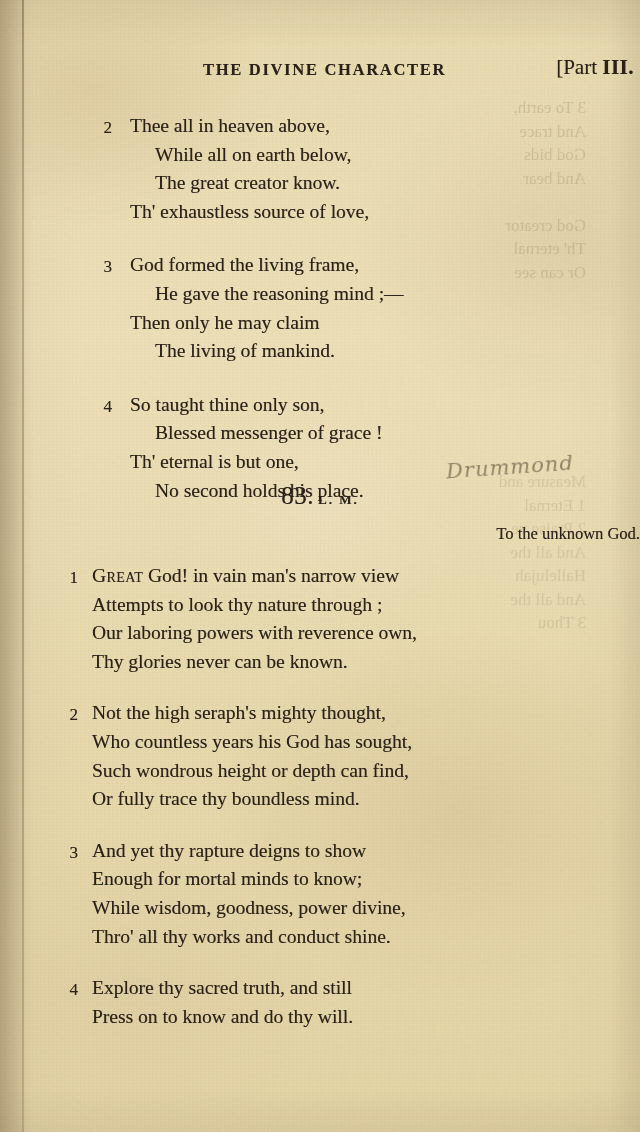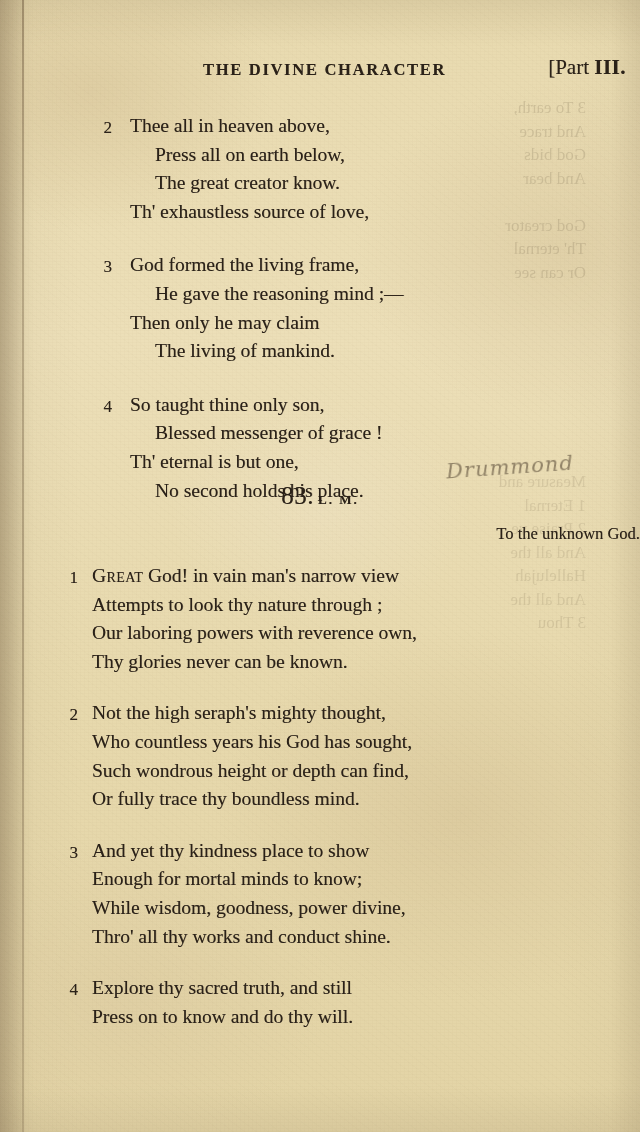--- a/index.html
+++ b/index.html
@@ -116,21 +116,21 @@
     top: 0;
     font-size: 16.5px;
     font-weight: bold;
     letter-spacing: 1.7px;
     font-variant: small-caps;
     text-transform: uppercase;
     white-space: nowrap;
   }
   .rh-part {
     position: absolute;
-    right: 14px;
+    right: 6px;
     top: -5px;
     font-size: 21px;
     white-space: nowrap;
   }
   .rh-part .rom { font-weight: bold; letter-spacing: 0.5px; }
 
   
   .hymn { position: absolute; }
 
   .stanza { position: relative; }
@@ -226,21 +226,21 @@
   <div class="running-head">
     <div class="rh-title">THE DIVINE CHARACTER</div>
     <div class="rh-part">
       <span>[Part </span><span class="rom">III.</span>
     </div>
   </div>
 
   <div class="hymn" id="hymn-82">
       <div class="stanza">
         <div class="line"><span class="vnum">2</span><span>Thee all in heaven above,</span></div>
-        <div class="line indent"><span>Press all on earth below,</span></div>
+        <div class="line indent"><span>While all on earth below,</span></div>
         <div class="line indent"><span>The great creator know.</span></div>
         <div class="line"><span>Th' exhaustless source of love,</span></div>
       </div>
       <div class="stanza">
         <div class="line"><span class="vnum">3</span><span>God formed the living frame,</span></div>
         <div class="line indent"><span>He gave the reasoning mind ;—</span></div>
         <div class="line"><span>Then only he may claim</span></div>
         <div class="line indent"><span>The living of mankind.</span></div>
       </div>
       <div class="stanza">
@@ -263,21 +263,21 @@
         <div class="line"><span>Our laboring powers with reverence own,</span></div>
         <div class="line"><span>Thy glories never can be known.</span></div>
       </div>
       <div class="stanza">
         <div class="line"><span class="vnum">2</span><span>Not the high seraph's mighty thought,</span></div>
         <div class="line"><span>Who countless years his God has sought,</span></div>
         <div class="line"><span>Such wondrous height or depth can find,</span></div>
         <div class="line"><span>Or fully trace thy boundless mind.</span></div>
       </div>
       <div class="stanza">
-        <div class="line"><span class="vnum">3</span><span>And yet thy kindness place to show</span></div>
+        <div class="line"><span class="vnum">3</span><span>And yet thy rapture deigns to show</span></div>
         <div class="line"><span>Enough for mortal minds to know;</span></div>
         <div class="line"><span>While wisdom, goodness, power divine,</span></div>
         <div class="line"><span>Thro' all thy works and conduct shine.</span></div>
       </div>
       <div class="stanza">
         <div class="line"><span class="vnum">4</span></div>
         <div class="line"><span>Explore thy sacred truth, and still</span></div>
         <div class="line"><span>Press on to know and do thy will.</span></div>
       </div>
     </div>

